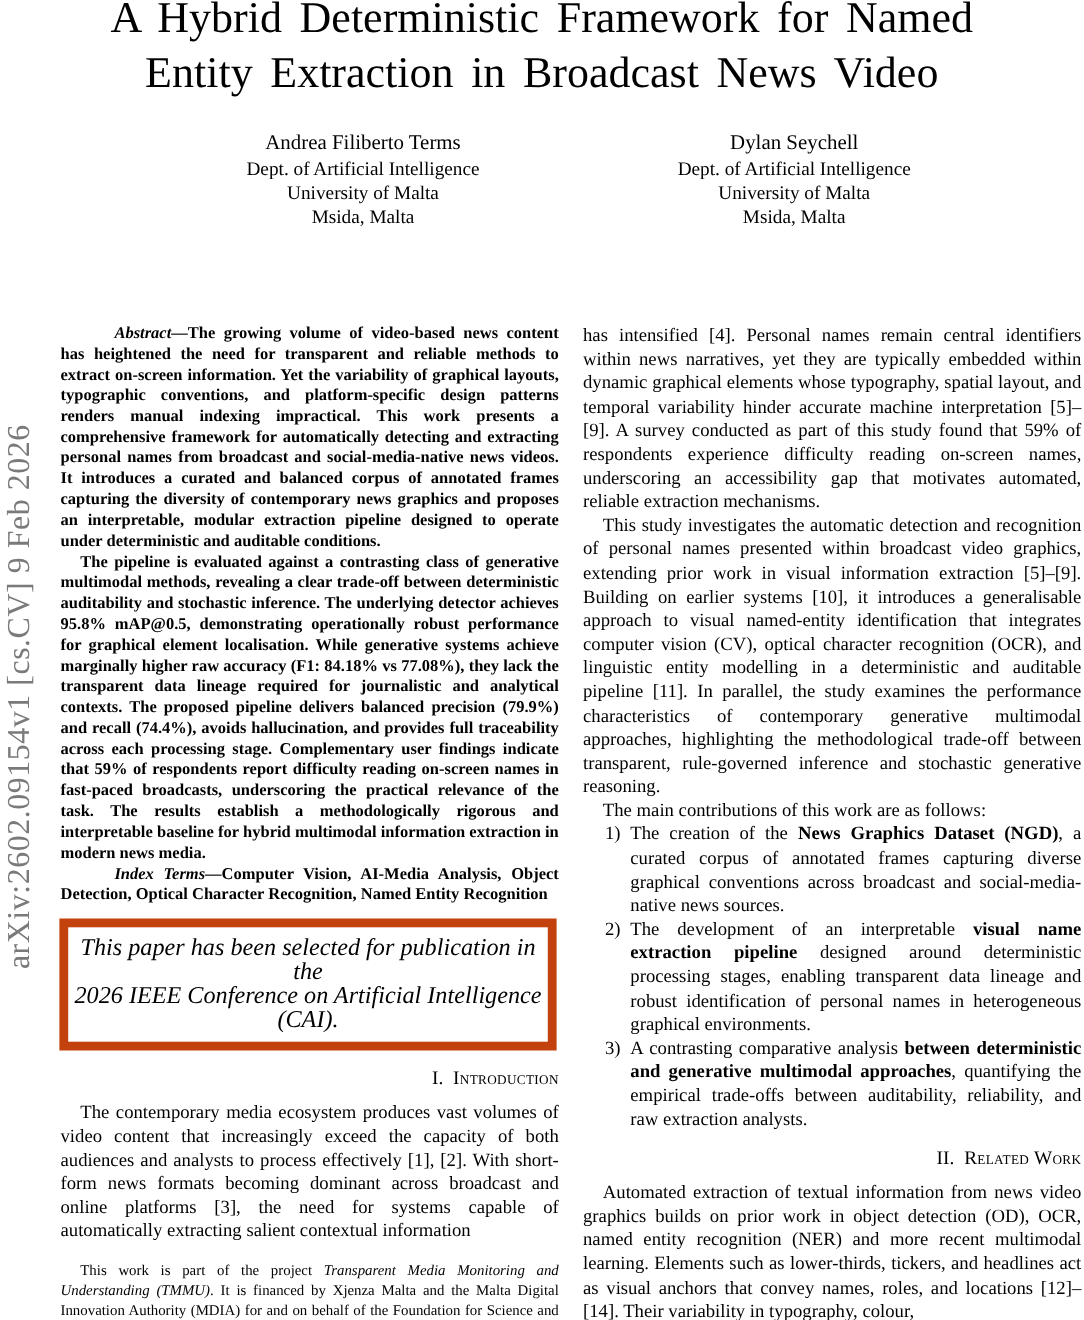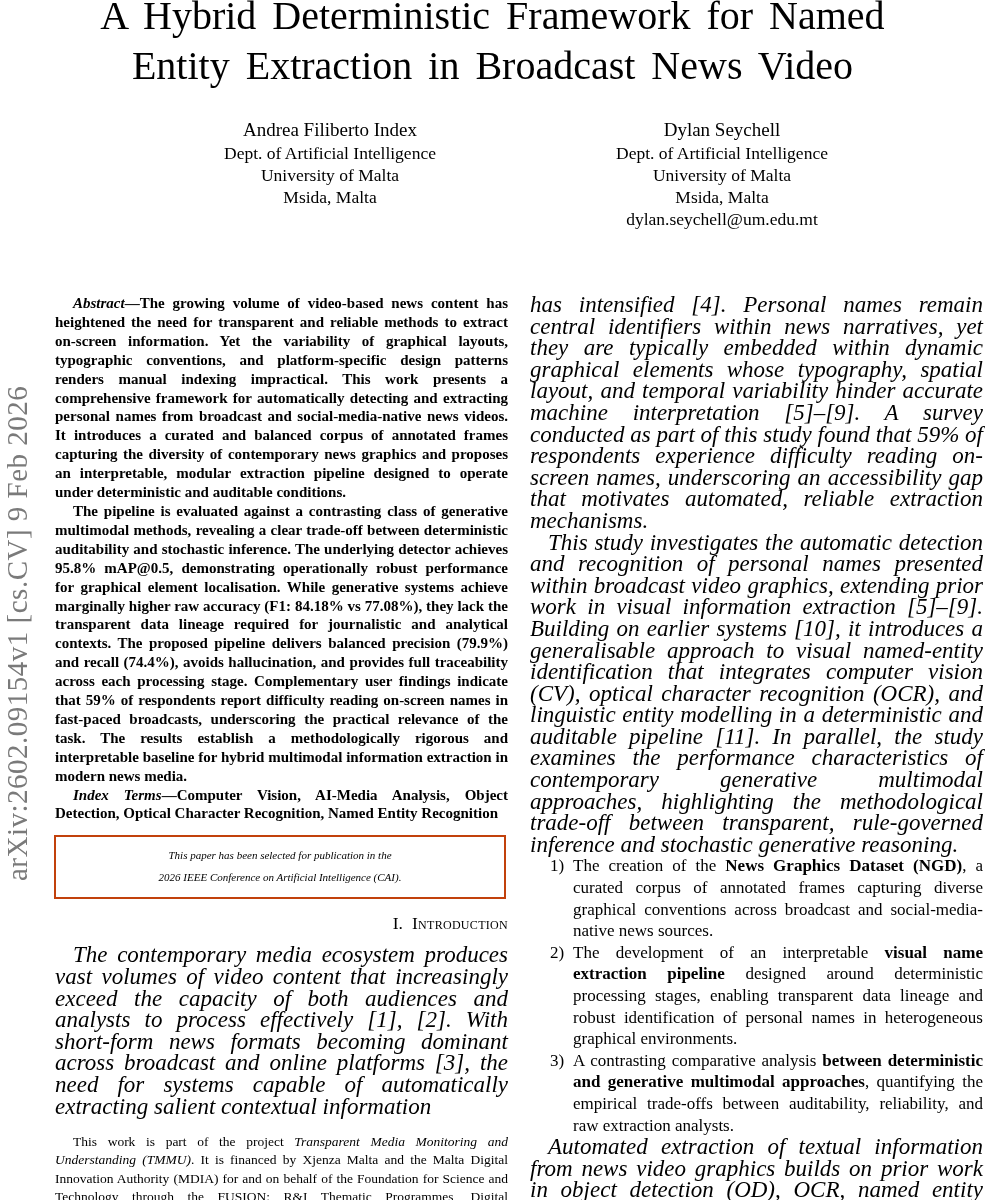--- a/index.html
+++ b/index.html
@@ -43,40 +43,40 @@
   .author-name { font-size: 19px; line-height: 24px; }
 
   
   .columns { position: absolute; top: 294px; left: 55px; width: 929px; display: flex; gap: 22px; }
   .col { width: 453px; flex: none; }
 
   .abstract-p {
     font-weight: bold; font-size: 15px; line-height: 18.9px;
     text-align: justify; margin: 0; text-indent: 18px; hyphens: auto;
   }
-  .lead-label { font-style: italic; }
+  .lead-label { font-style: italic; margin-left: 31px; }
 
   .notice-box {
-    border: 2px solid #c2410c;
+    border: 8px solid #c2410c;
     margin: 12px 2px 0 -1px;
     padding: 7px 2px 9px;
-    font-style: italic; font-size: 11px; line-height: 22px;
+    font-style: italic; font-size: 22px; line-height: 22px;
     text-align: center;
   }
 
   .section-heading {
     font-size: 17.5px; font-weight: normal;
     text-align: right; margin: 14px 0 10px;
   }
   .heading-num { margin-right: 9px; }
   .sc { font-variant: small-caps; letter-spacing: 0.3px; }
 
   .body-p {
-    font-size: 23px; line-height: 21.6px;
-    text-align: justify; margin: 0; text-indent: 18px; hyphens: auto; font-style: italic;
+    font-size: 17px; line-height: 21.6px;
+    text-align: justify; margin: 0; text-indent: 18px; hyphens: auto;
   }
   .no-indent { text-indent: 0; }
 
   .footnote {
     margin-top: 16px;
     font-size: 13.5px; line-height: 18.2px;
     text-align: justify; text-indent: 18px; hyphens: auto;
   }
 
   .contrib-list { list-style: none; margin: 0; padding: 0; }
@@ -94,31 +94,30 @@
 
   <div class="arxiv-banner">arXiv:2602.09154v1  [cs.CV]  9 Feb 2026</div>
 
   <h1 class="title">
     <span class="title-line">A Hybrid Deterministic Framework for Named</span>
     <span class="title-line">Entity Extraction in Broadcast News Video</span>
   </h1>
 
   <div class="authors">
     <div class="author author-left">
-      <div class="author-name">Andrea Filiberto Index</div>
+      <div class="author-name">Andrea Filiberto Terms</div>
       <div class="author-line">Dept. of Artificial Intelligence</div>
       <div class="author-line">University of Malta</div>
       <div class="author-line">Msida, Malta</div>
     </div>
     <div class="author author-right">
       <div class="author-name">Dylan Seychell</div>
       <div class="author-line">Dept. of Artificial Intelligence</div>
       <div class="author-line">University of Malta</div>
       <div class="author-line">Msida, Malta</div>
-      <div class="author-line">dylan.seychell@um.edu.mt</div>
     </div>
   </div>
 
   <div class="columns">
 
     <div class="col">
       <p class="abstract-p"><span class="lead-label">Abstract</span><span>—The growing volume of video-based news content has heightened the need for transparent and reliable methods to extract on-screen information. Yet the variability of graphical layouts, typographic conventions, and platform-specific design patterns renders manual indexing impractical. This work presents a comprehensive framework for automatically detecting and extracting personal names from broadcast and social-media-native news videos. It introduces a curated and balanced corpus of annotated frames capturing the diversity of contemporary news graphics and proposes an interpretable, modular extraction pipeline designed to operate under deterministic and auditable conditions.</span></p>
       <p class="abstract-p">The pipeline is evaluated against a contrasting class of generative multimodal methods, revealing a clear trade-off between deterministic auditability and stochastic inference. The underlying detector achieves 95.8% mAP@0.5, demonstrating operationally robust performance for graphical element localisation. While generative systems achieve marginally higher raw accuracy (F1: 84.18% vs 77.08%), they lack the transparent data lineage required for journalistic and analytical contexts. The proposed pipeline delivers balanced precision (79.9%) and recall (74.4%), avoids hallucination, and provides full traceability across each processing stage. Complementary user findings indicate that 59% of respondents report difficulty reading on-screen names in fast-paced broadcasts, underscoring the practical relevance of the task. The results establish a methodologically rigorous and interpretable baseline for hybrid multimodal information extraction in modern news media.</p>
       <p class="abstract-p"><span class="lead-label">Index Terms</span><span>—Computer Vision, AI-Media Analysis, Object Detection, Optical Character Recognition, Named Entity Recognition</span></p>
 
@@ -130,34 +129,36 @@
       <h2 class="section-heading"><span class="heading-num">I.</span><span class="sc">Introduction</span></h2>
 
       <p class="body-p">The contemporary media ecosystem produces vast volumes of video content that increasingly exceed the capacity of both audiences and analysts to process effectively [1], [2]. With short-form news formats becoming dominant across broadcast and online platforms [3], the need for systems capable of automatically extracting salient contextual information</p>
 
       <div class="footnote"><span>This work is part of the project </span><span class="seg-i">Transparent Media Monitoring and Understanding (TMMU)</span><span>. It is financed by Xjenza Malta and the Malta Digital Innovation Authority (MDIA) for and on behalf of the Foundation for Science and Technology through the FUSION: R&amp;I Thematic Programmes, Digital Technologies Programme.</span></div>
     </div>
 
     <div class="col">
       <p class="body-p no-indent">has intensified [4]. Personal names remain central identifiers within news narratives, yet they are typically embedded within dynamic graphical elements whose typography, spatial layout, and temporal variability hinder accurate machine interpretation [5]–[9]. A survey conducted as part of this study found that 59% of respondents experience difficulty reading on-screen names, underscoring an accessibility gap that motivates automated, reliable extraction mechanisms.</p>
       <p class="body-p">This study investigates the automatic detection and recognition of personal names presented within broadcast video graphics, extending prior work in visual information extraction [5]–[9]. Building on earlier systems [10], it introduces a generalisable approach to visual named-entity identification that integrates computer vision (CV), optical character recognition (OCR), and linguistic entity modelling in a deterministic and auditable pipeline [11]. In parallel, the study examines the performance characteristics of contemporary generative multimodal approaches, highlighting the methodological trade-off between transparent, rule-governed inference and stochastic generative reasoning.</p>
+      <p class="body-p">The main contributions of this work are as follows:</p>
 
       <ol class="contrib-list">
         <li class="contrib-item">
           <span class="contrib-num">1)</span>
           <span class="contrib-text"><span>The creation of the </span><span class="seg-b">News Graphics Dataset (NGD)</span><span>, a curated corpus of annotated frames capturing diverse graphical conventions across broadcast and social-media-native news sources.</span></span>
         </li>
         <li class="contrib-item">
           <span class="contrib-num">2)</span>
           <span class="contrib-text"><span>The development of an interpretable </span><span class="seg-b">visual name extraction pipeline</span><span> designed around deterministic processing stages, enabling transparent data lineage and robust identification of personal names in heterogeneous graphical environments.</span></span>
         </li>
         <li class="contrib-item">
           <span class="contrib-num">3)</span>
           <span class="contrib-text"><span>A contrasting comparative analysis </span><span class="seg-b">between deterministic and generative multimodal approaches</span><span>, quantifying the empirical trade-offs between auditability, reliability, and raw extraction analysts.</span></span>
         </li>
       </ol>
 
+      <h2 class="section-heading"><span class="heading-num">II.</span><span class="sc">Related Work</span></h2>
 
       <p class="body-p">Automated extraction of textual information from news video graphics builds on prior work in object detection (OD), OCR, named entity recognition (NER) and more recent multimodal learning. Elements such as lower-thirds, tickers, and headlines act as visual anchors that convey names, roles, and locations [12]–[14]. Their variability in typography, colour,</p>
     </div>
 
   </div>
 </div>
 
 </body></html>

